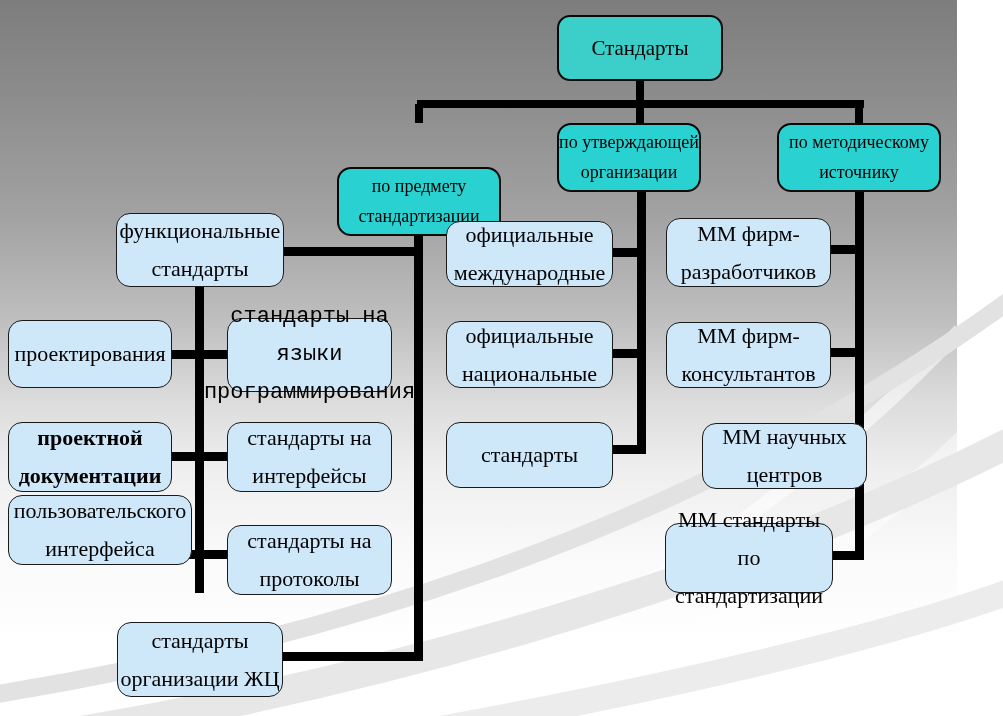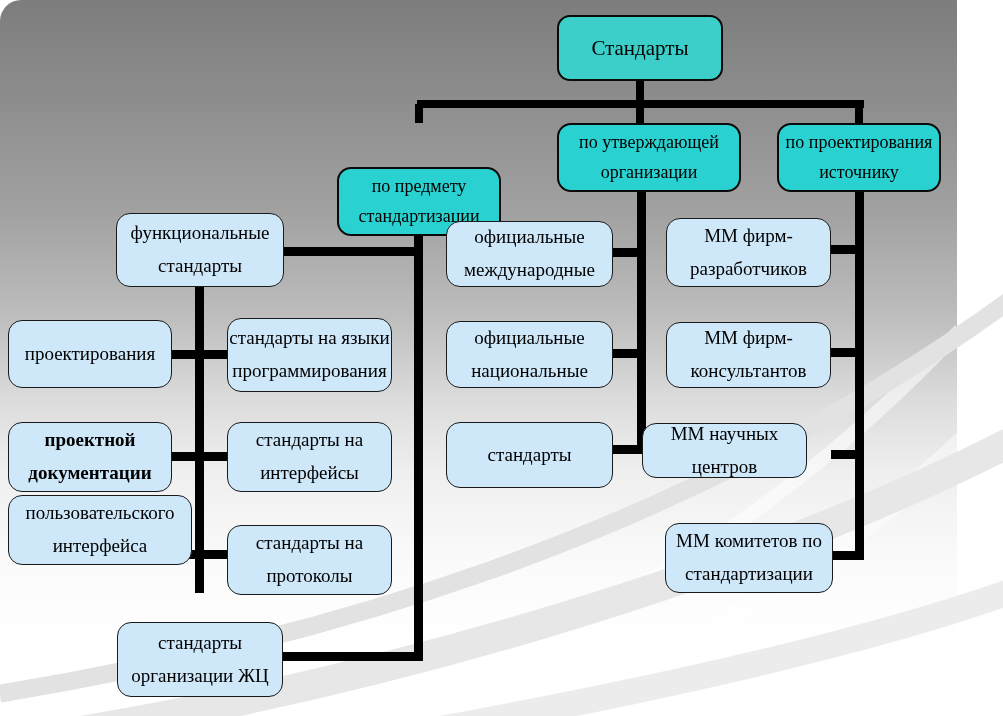--- a/index.html
+++ b/index.html
@@ -2,21 +2,20 @@
 <html style="--root-fill: #3ccfc9; --category-fill: #29d2d1; --child-fill: #cee7f9; --connector: #000000;"><head>
 <meta charset="utf-8">
 <style>
   html,body{margin:0;padding:0;background:#ffffff;}
   .canvas{
     position:relative;
     width:1003px;height:716px;
     overflow:hidden;
     background:#ffffff;
     font-family:"Liberation Serif","DejaVu Serif",serif;
-    border-radius:21px;
   }
   
   .slide-bg{
     position:absolute;left:0;top:0;width:957px;height:716px;
     background:linear-gradient(to bottom,
       #7d7d7d 0%,
       #8d8d8d 14%,
       #a2a2a2 30%,
       #bdbdbd 44%,
       #dcdcdc 56%,
@@ -42,21 +41,21 @@
     font-size:21px;
     border-radius:13px;
   }
   .node.category{
     background:var(--category-fill,#29d2d1);
     font-size:18px;
     line-height:1.62;
   }
   .node.child{
     background:var(--child-fill,#cee7f9);
-    font-size:19px;
+    font-size:22px;
     line-height:1.72;
     border-width:1.5px;
     border-color:#1a1a1a;
   }
   .node .lbl{white-space:pre-line;}
 </style>
 </head>
 <body>
 
 <div class="canvas">
@@ -94,47 +93,47 @@
       <div class="connector" style="left: 831px; top: 245px; width: 33px; height: 9px;"></div>
       <div class="connector" style="left: 831px; top: 348px; width: 33px; height: 9px;"></div>
       <div class="connector" style="left: 831px; top: 450px; width: 33px; height: 9px;"></div>
       <div class="connector" style="left: 833px; top: 551px; width: 31px; height: 9px;"></div>
     </div>
 
   <div id="nodes">
       <div class="node root" style="left: 557px; top: 15px; width: 166px; height: 66px;"><span class="lbl">Стандарты</span></div>
       <div class="node category" style="left: 337px; top: 123px; width: 164px; height: 69px; margin-top: 44px;"><span class="lbl">по предмету
 стандартизации</span></div>
-      <div class="node category" style="left: 557px; top: 123px; width: 184px; height: 69px;"><span class="lbl">по утверждающей
+      <div class="node category" style="left: 557px; top: 123px; width: 144px; height: 69px;"><span class="lbl">по утверждающей
 организации</span></div>
-      <div class="node category" style="left: 777px; top: 123px; width: 164px; height: 69px;"><span class="lbl">по проектирования
+      <div class="node category" style="left: 777px; top: 123px; width: 164px; height: 69px;"><span class="lbl">по методическому
 источнику</span></div>
       <div class="node child" style="left: 116px; top: 213px; width: 168px; height: 74px;"><span class="lbl">функциональные
 стандарты</span></div>
       <div class="node child" style="left: 8px; top: 320px; width: 164px; height: 68px; font-family: Liberation Serif, serif;"><span class="lbl">проектирования</span></div>
-      <div class="node child" style="left: 227px; top: 318px; width: 165px; height: 74px;"><span class="lbl">стандарты на языки
+      <div class="node child" style="left: 227px; top: 318px; width: 165px; height: 74px; font-family: Liberation Mono, monospace;"><span class="lbl">стандарты на языки
 программирования</span></div>
       <div class="node child" style="left: 8px; top: 422px; width: 164px; height: 70px; font-weight: bold;"><span class="lbl">проектной
 документации</span></div>
       <div class="node child" style="left: 227px; top: 422px; width: 165px; height: 70px;"><span class="lbl">стандарты на
 интерфейсы</span></div>
       <div class="node child" style="left: 8px; top: 495px; width: 184px; height: 70px;"><span class="lbl">пользовательского
 интерфейса</span></div>
       <div class="node child" style="left: 227px; top: 525px; width: 165px; height: 70px;"><span class="lbl">стандарты на
 протоколы</span></div>
       <div class="node child" style="left: 117px; top: 622px; width: 166px; height: 75px;"><span class="lbl">стандарты
 организации ЖЦ</span></div>
       <div class="node child" style="left: 446px; top: 221px; width: 167px; height: 66px;"><span class="lbl">официальные
 международные</span></div>
       <div class="node child" style="left: 446px; top: 321px; width: 167px; height: 67px;"><span class="lbl">официальные
 национальные</span></div>
       <div class="node child" style="left: 446px; top: 422px; width: 167px; height: 66px;"><span class="lbl">стандарты</span></div>
       <div class="node child" style="left: 666px; top: 218px; width: 165px; height: 69px;"><span class="lbl">ММ фирм-
 разработчиков</span></div>
       <div class="node child" style="left: 666px; top: 322px; width: 165px; height: 66px;"><span class="lbl">ММ фирм-
 консультантов</span></div>
-      <div class="node child" style="left: 642px; top: 423px; width: 165px; height: 55px;"><span class="lbl">ММ научных
+      <div class="node child" style="left: 702px; top: 423px; width: 165px; height: 66px;"><span class="lbl">ММ научных
 центров</span></div>
-      <div class="node child" style="left: 665px; top: 523px; width: 168px; height: 70px;"><span class="lbl">ММ комитетов по
+      <div class="node child" style="left: 665px; top: 523px; width: 168px; height: 70px;"><span class="lbl">ММ стандарты по
 стандартизации</span></div>
     </div>
 
 </div>
 
 </body></html>

